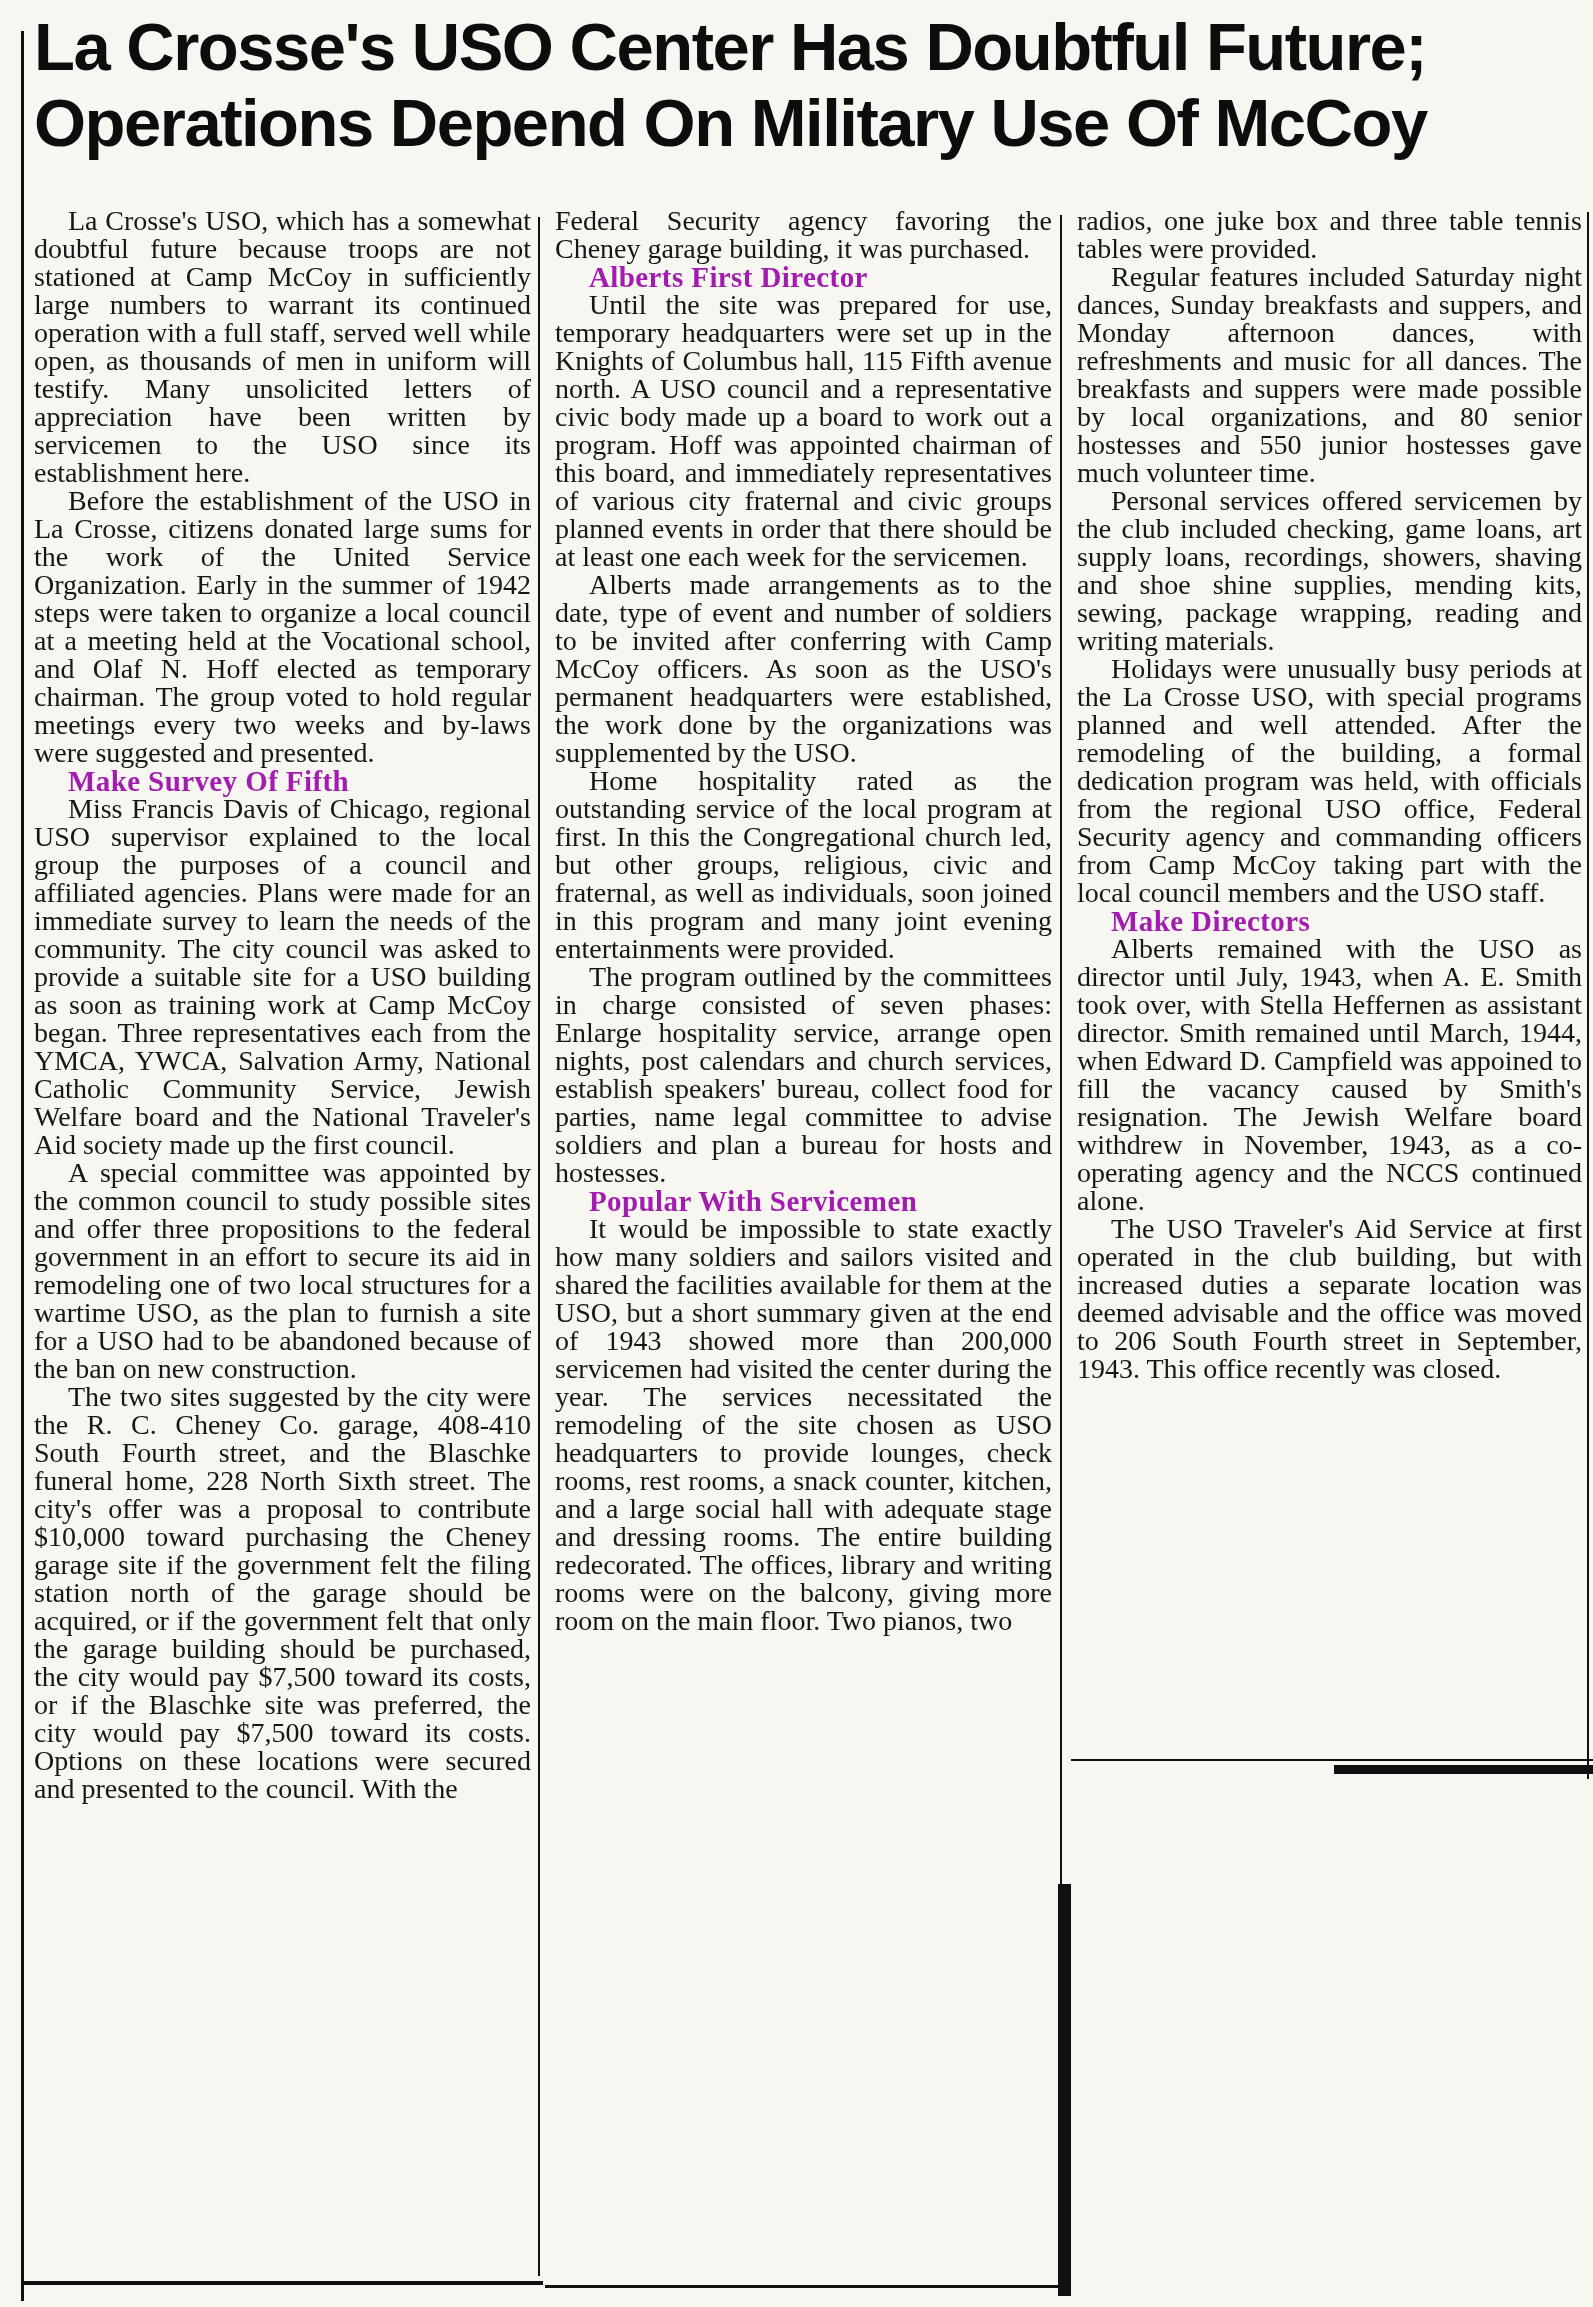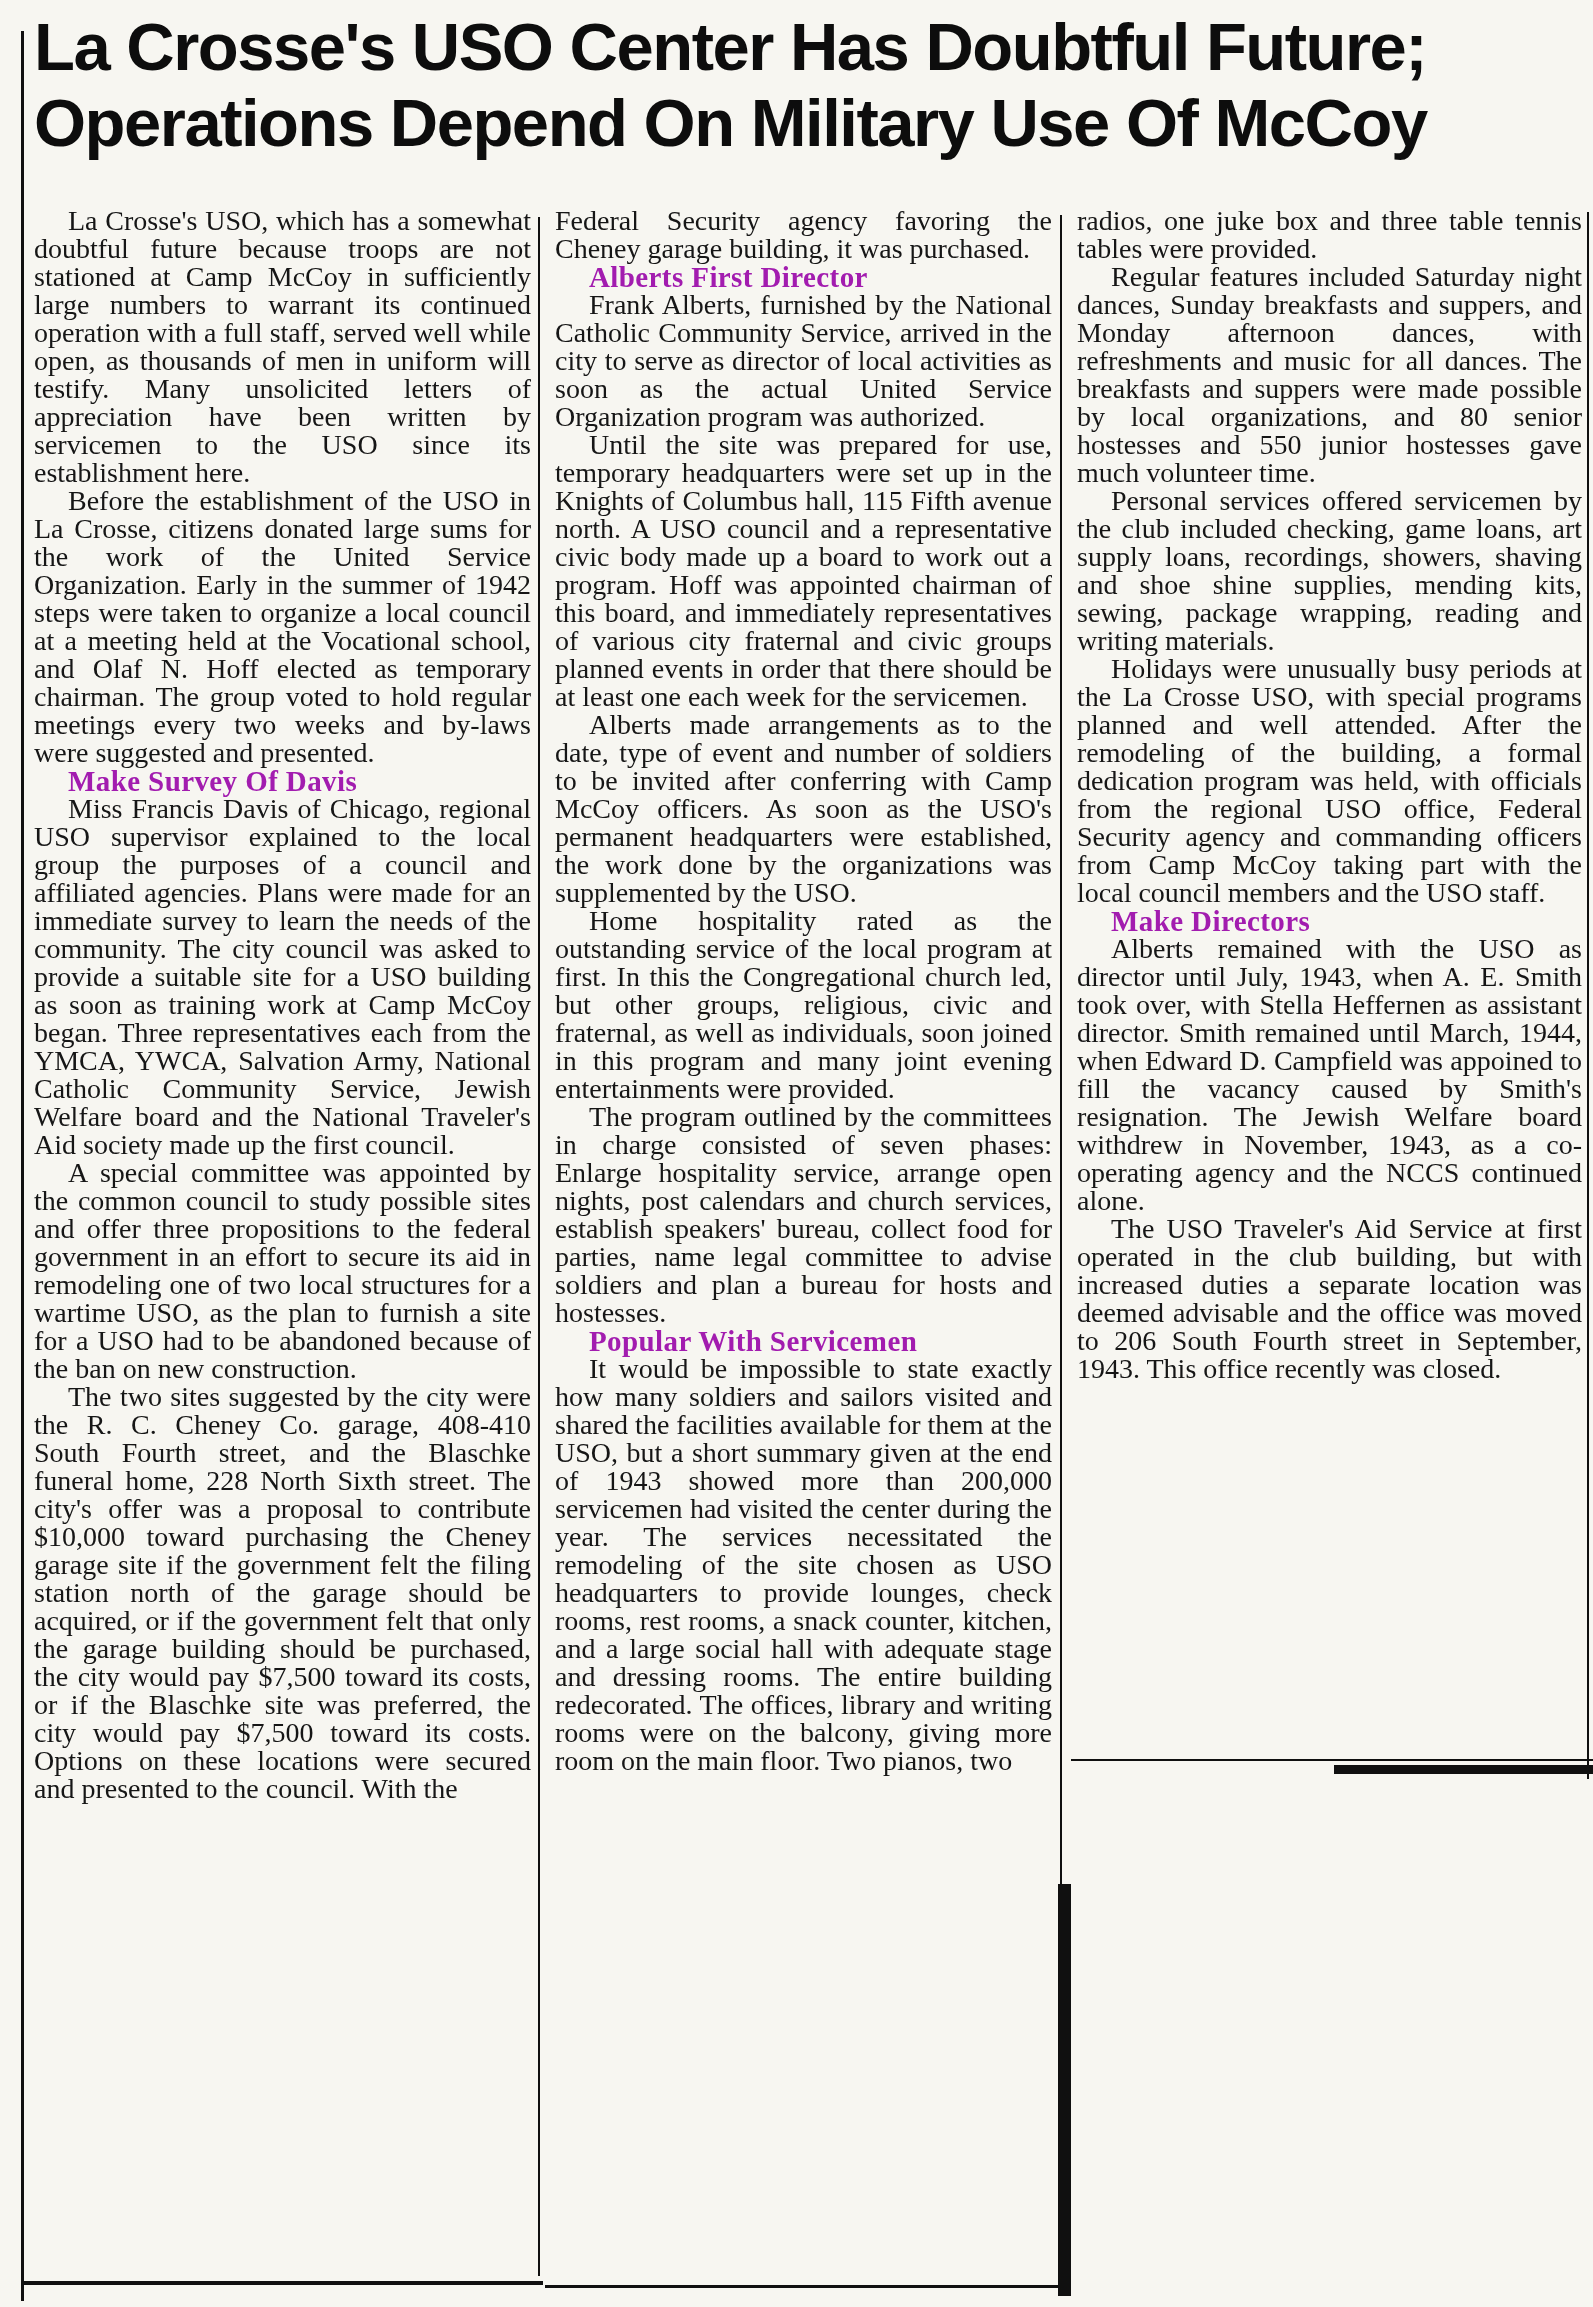--- a/index.html
+++ b/index.html
@@ -73,30 +73,29 @@
 <body>
 
 <div class="headline">
   <span class="hl-line">La Crosse's USO Center Has Doubtful Future;</span>
   <span class="hl-line">Operations Depend On Military Use Of McCoy</span>
 </div>
 
 <div class="col col-1">
   <p>La Crosse's USO, which has a somewhat doubtful future because troops are not stationed at Camp McCoy in sufficiently large numbers to warrant its continued operation with a full staff, served well while open, as thousands of men in uniform will testify. Many unsolicited letters of appreciation have been written by servicemen to the USO since its establishment here.</p>
   <p>Before the establishment of the USO in La Crosse, citizens donated large sums for the work of the United Service Organization. Early in the summer of 1942 steps were taken to organize a local council at a meeting held at the Vocational school, and Olaf N. Hoff elected as temporary chairman. The group voted to hold regular meetings every two weeks and by-laws were suggested and presented.</p>
-  <p class="subhead">Make Survey Of Davis</p>
+  <p class="subhead">Make Survey Of Fifth</p>
   <p>Miss Francis Davis of Chicago, regional USO supervisor explained to the local group the purposes of a council and affiliated agencies. Plans were made for an immediate survey to learn the needs of the community. The city council was asked to provide a suitable site for a USO building as soon as training work at Camp McCoy began. Three representatives each from the YMCA, YWCA, Salvation Army, National Catholic Community Service, Jewish Welfare board and the National Traveler's Aid society made up the first council.</p>
   <p>A special committee was appointed by the common council to study possible sites and offer three propositions to the federal government in an effort to secure its aid in remodeling one of two local structures for a wartime USO, as the plan to furnish a site for a USO had to be abandoned because of the ban on new construction.</p>
   <p>The two sites suggested by the city were the R. C. Cheney Co. garage, 408-410 South Fourth street, and the Blaschke funeral home, 228 North Sixth street. The city's offer was a proposal to contribute $10,000 toward purchasing the Cheney garage site if the government felt the filing station north of the garage should be acquired, or if the government felt that only the garage building should be purchased, the city would pay $7,500 toward its costs, or if the Blaschke site was preferred, the city would pay $7,500 toward its costs. Options on these locations were secured and presented to the council. With the</p>
 </div>
 
 <div class="col col-2">
   <p class="cont">Federal Security agency favoring the Cheney garage building, it was purchased.</p>
   <p class="subhead">Alberts First Director</p>
-  <p>Frank Alberts, furnished by the National Catholic Community Service, arrived in the city to serve as director of local activities as soon as the actual United Service Organization program was authorized.</p>
   <p>Until the site was prepared for use, temporary headquarters were set up in the Knights of Columbus hall, 115 Fifth avenue north. A USO council and a representative civic body made up a board to work out a program. Hoff was appointed chairman of this board, and immediately representatives of various city fraternal and civic groups planned events in order that there should be at least one each week for the servicemen.</p>
   <p>Alberts made arrangements as to the date, type of event and number of soldiers to be invited after conferring with Camp McCoy officers. As soon as the USO's permanent headquarters were established, the work done by the organizations was supplemented by the USO.</p>
   <p>Home hospitality rated as the outstanding service of the local program at first. In this the Congregational church led, but other groups, religious, civic and fraternal, as well as individuals, soon joined in this program and many joint evening entertainments were provided.</p>
   <p>The program outlined by the committees in charge consisted of seven phases: Enlarge hospitality service, arrange open nights, post calendars and church services, establish speakers' bureau, collect food for parties, name legal committee to advise soldiers and plan a bureau for hosts and hostesses.</p>
   <p class="subhead">Popular With Servicemen</p>
   <p>It would be impossible to state exactly how many soldiers and sailors visited and shared the facilities available for them at the USO, but a short summary given at the end of 1943 showed more than 200,000 servicemen had visited the center during the year. The services necessitated the remodeling of the site chosen as USO headquarters to provide lounges, check rooms, rest rooms, a snack counter, kitchen, and a large social hall with adequate stage and dressing rooms. The entire building redecorated. The offices, library and writing rooms were on the balcony, giving more room on the main floor. Two pianos, two</p>
 </div>
 
 <div class="col col-3">
   <p class="cont">radios, one juke box and three table tennis tables were provided.</p>

